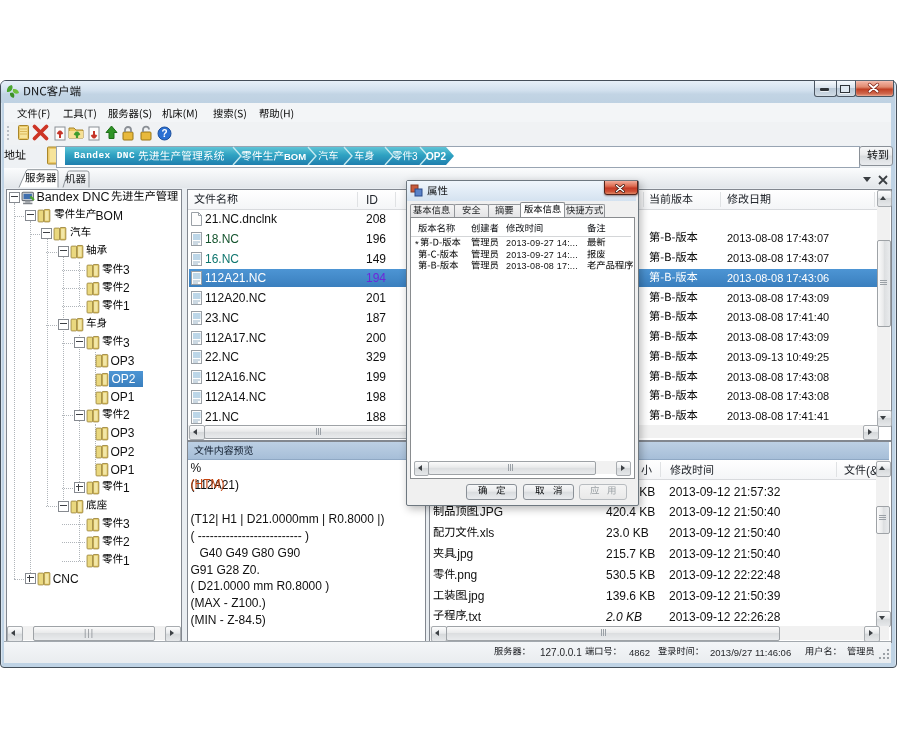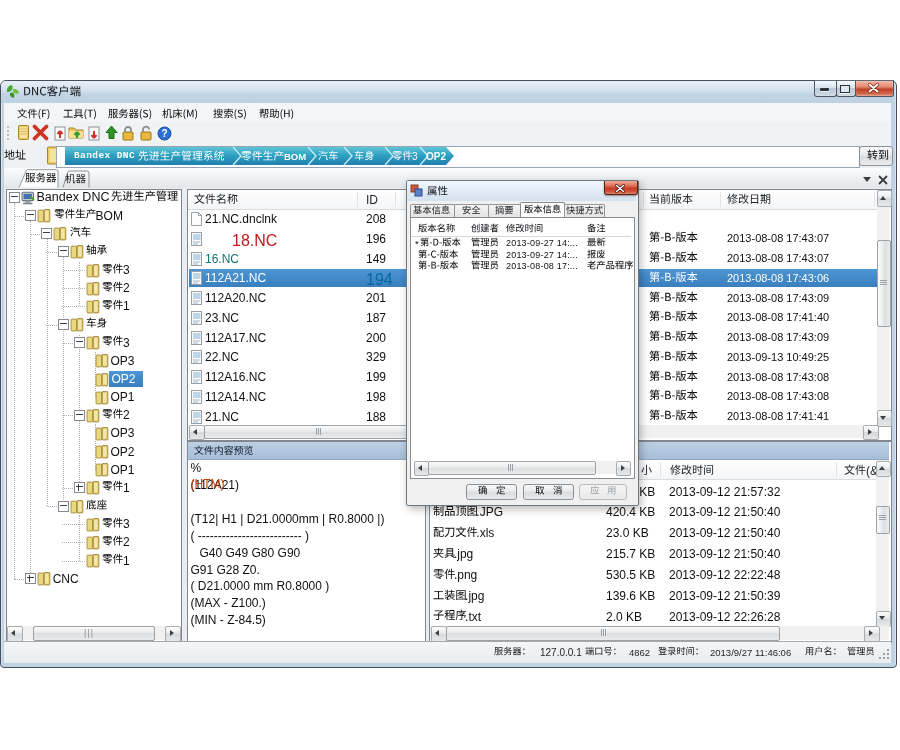--- a/index.html
+++ b/index.html
@@ -729,21 +729,21 @@
     <path d="M0.5 0.5 h7 l3 3 v10 h-10 z" fill="#fdfdfd" stroke="#9aa0a6"></path>
     <path d="M7.5 0.5 v3 h3" fill="none" stroke="#9aa0a6"></path>
   </svg>
 <div class="t" style="left:205px;top:212.2px;font-size:12px;color:#101010;">21.NC.dnclnk</div>
 <div class="t" style="left:366px;top:212.2px;font-size:12px;color:#101010;">208</div>
 <svg class="abs" style="left:191px;top:231.9px" width="11" height="14" viewBox="0 0 11 14">
     <rect x="0.5" y="0.5" width="10" height="13" fill="#fdfdfd" stroke="#9aa0a6"></rect>
     <rect x="2" y="2" width="7.5" height="6" fill="#bcd6e8"></rect>
     <path d="M2 10 h7 M2 12 h5" stroke="#9ab4c8" stroke-width="1"></path>
   </svg>
-<div class="t" style="left:205px;top:231.9px;font-size:16px;color:#b91c1c;margin-left:27px;">18.NC</div>
+<div class="t" style="left:205px;top:231.9px;font-size:12px;color:#14532d;">18.NC</div>
 <div class="t" style="left:366px;top:231.9px;font-size:12px;color:#101010;">196</div>
 <svg class="abs" style="left:648px;top:232.425px" width="51" height="15" viewBox="0 0 51 15">
     <g fill="#101010" transform="translate(1,9.07)">
       <use href="#G56" transform="translate(0.0,0) scale(0.1120)"></use>
       <use href="#G57" transform="translate(11.2,0) scale(0.1120)"></use>
       <use href="#G58" transform="translate(15.1,0) scale(0.1120)"></use>
       <use href="#G57" transform="translate(22.5,0) scale(0.1120)"></use>
       <use href="#G50" transform="translate(26.4,0) scale(0.1120)"></use>
       <use href="#G51" transform="translate(37.6,0) scale(0.1120)"></use>
     </g>
@@ -767,21 +767,21 @@
     </g>
   </svg>
 <div class="t" style="left:727px;top:252.2px;font-size:11px;color:#101010;">2013-08-08 17:43:07</div>
 <div class="abs sel" style="left:189px;top:269.1px;width:689px;height:17.5px;"></div>
 <svg class="abs" style="left:191px;top:271.4px" width="11" height="14" viewBox="0 0 11 14">
     <rect x="0.5" y="0.5" width="10" height="13" fill="#fdfdfd" stroke="#9aa0a6"></rect>
     <rect x="2" y="2" width="7.5" height="6" fill="#bcd6e8"></rect>
     <path d="M2 10 h7 M2 12 h5" stroke="#9ab4c8" stroke-width="1"></path>
   </svg>
 <div class="t" style="left:205px;top:271.4px;font-size:12px;color:#ffffff;">112A21.NC</div>
-<div class="t" style="left:366px;top:271.4px;font-size:16px;color:#0369a1;">194</div>
+<div class="t" style="left:366px;top:271.4px;font-size:12px;color:#6d28d9;">194</div>
 <svg class="abs" style="left:648px;top:271.925px" width="51" height="15" viewBox="0 0 51 15">
     <g fill="#ffffff" transform="translate(1,9.07)">
       <use href="#G56" transform="translate(0.0,0) scale(0.1120)"></use>
       <use href="#G57" transform="translate(11.2,0) scale(0.1120)"></use>
       <use href="#G58" transform="translate(15.1,0) scale(0.1120)"></use>
       <use href="#G57" transform="translate(22.5,0) scale(0.1120)"></use>
       <use href="#G50" transform="translate(26.4,0) scale(0.1120)"></use>
       <use href="#G51" transform="translate(37.6,0) scale(0.1120)"></use>
     </g>
   </svg>
@@ -1043,21 +1043,21 @@
 <div class="t" style="left:606px;top:589.0px;font-size:12px;color:#101010;">139.6 KB</div>
 <div class="t" style="left:669px;top:589.0px;font-size:12px;color:#101010;">2013-09-12 21:50:39</div>
 <svg class="abs" style="left:431.5px;top:610.4px" width="36" height="15" viewBox="0 0 36 15">
     <g fill="#101010" transform="translate(1,9.07)">
       <use href="#G75" transform="translate(0.0,0) scale(0.1120)"></use>
       <use href="#G76" transform="translate(11.2,0) scale(0.1120)"></use>
       <use href="#G77" transform="translate(22.4,0) scale(0.1120)"></use>
     </g>
   </svg>
 <div class="t" style="left:465.1px;top:609.9px;font-size:12px;color:#101010;">.txt</div>
-<div class="t" style="left:606px;top:609.9px;font-size:12px;color:#101010;">2.0 KB</div>
+<div class="t" style="left:606px;top:609.9px;font-size:12px;color:#101010;font-style:italic;">2.0 KB</div>
 <div class="t" style="left:669px;top:609.9px;font-size:12px;color:#101010;">2013-09-12 22:26:28</div>
 <div class="sb" style="left:876px;top:460px;width:13px;height:165px;"></div>
 <div class="sbtn" style="left:876px;top:461px;width:13px;height:14px;"></div>
 <div class="arr" style="left:879px;top:466px;border-left:3.5px solid transparent;border-right:3.5px solid transparent;border-bottom:4px solid #3c4044;"></div>
 <div class="sbtn" style="left:876px;top:611px;width:13px;height:14px;"></div>
 <div class="arr" style="left:879px;top:616px;border-left:3.5px solid transparent;border-right:3.5px solid transparent;border-top:4px solid #3c4044;"></div>
 <div class="thumbv" style="left:876px;top:506px;width:12px;height:26px;"></div>
 <div class="abs" style="left:879px;top:517px;width:7px;height:1px;background:#9aa0a6;box-shadow:0 2px 0 #9aa0a6,0 -2px 0 #9aa0a6;"></div>
 <div class="sb" style="left:430px;top:626px;width:459px;height:14px;"></div>
 <div class="sbtn" style="left:431px;top:626px;width:14px;height:14px;"></div>

